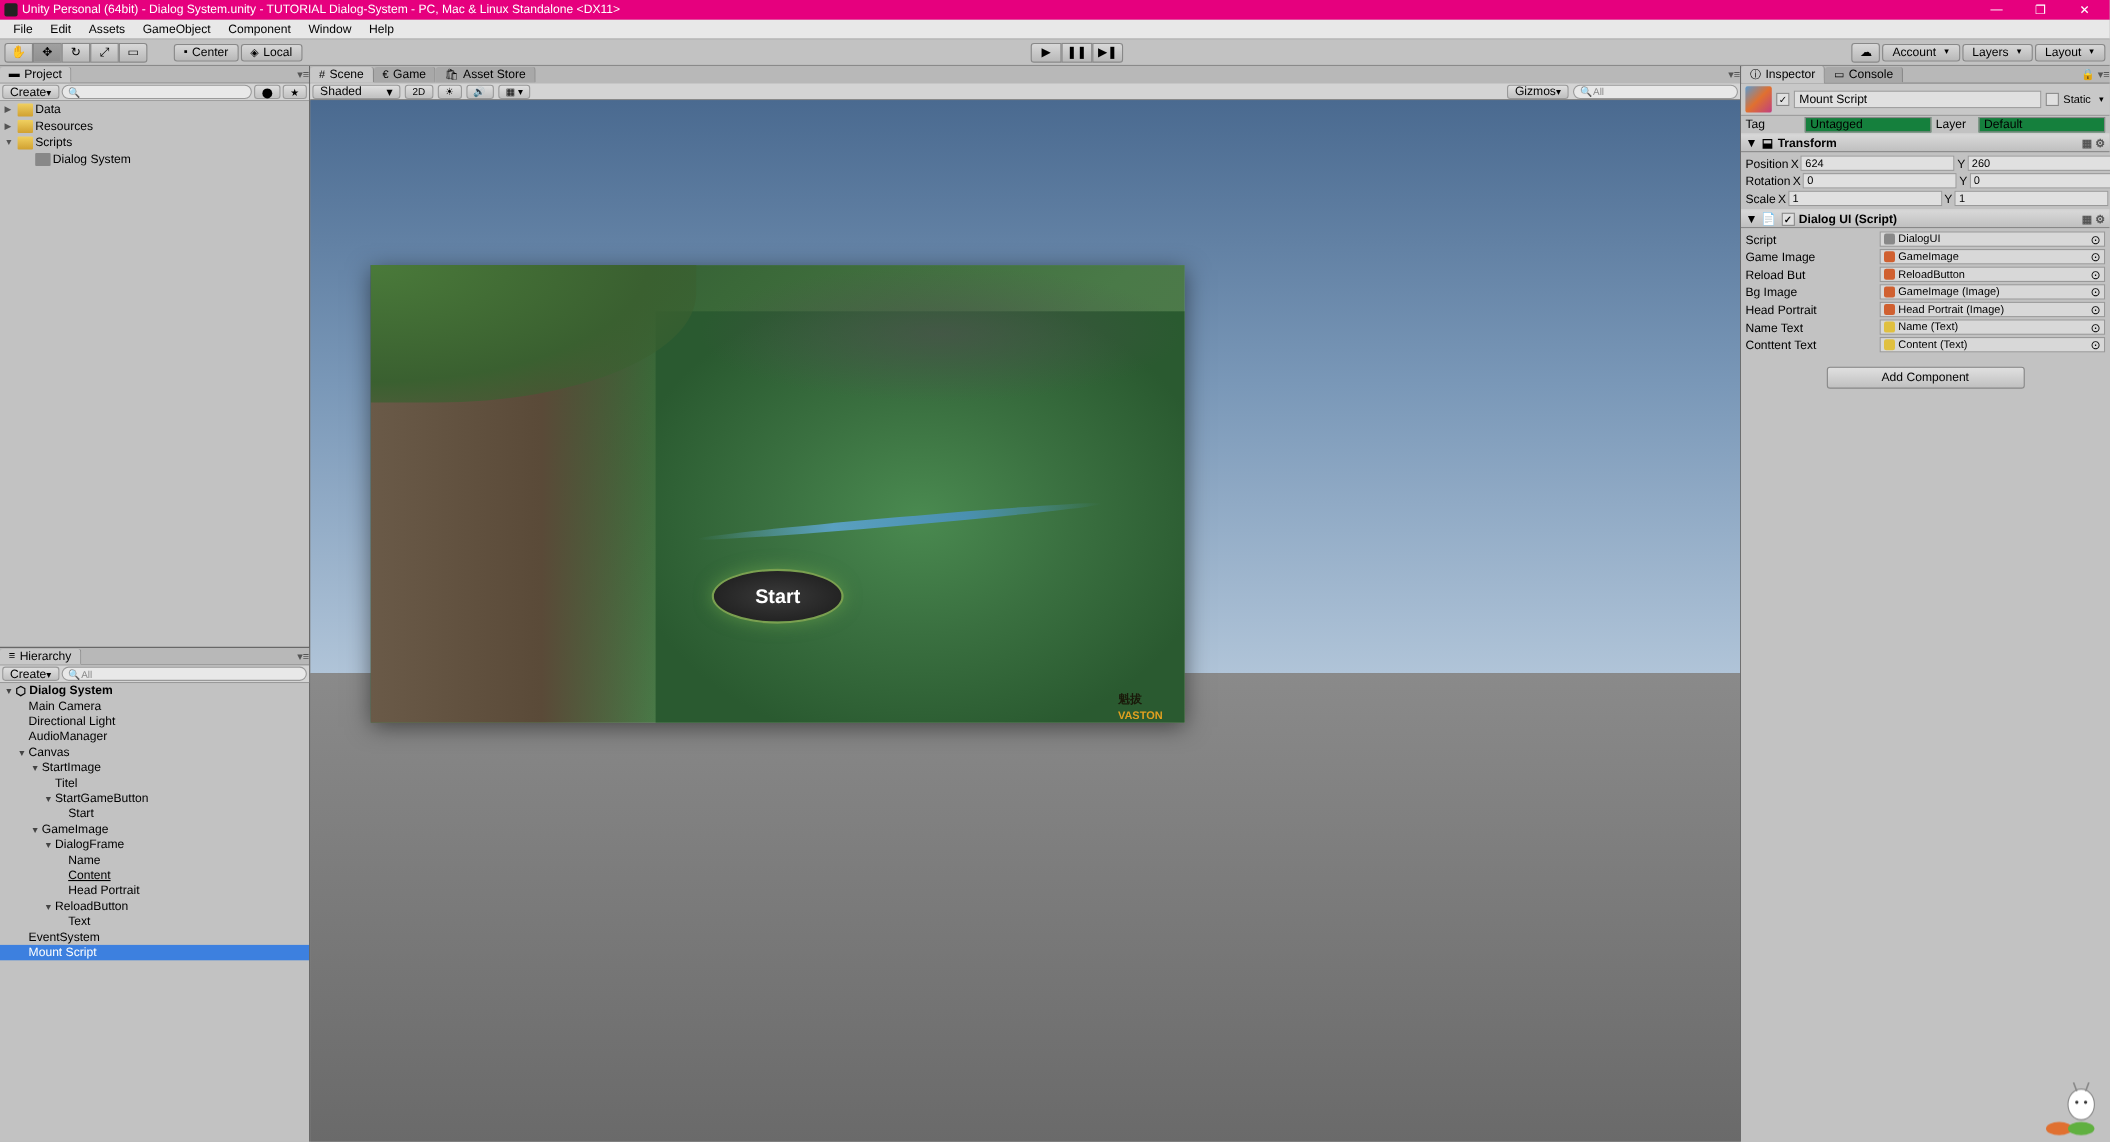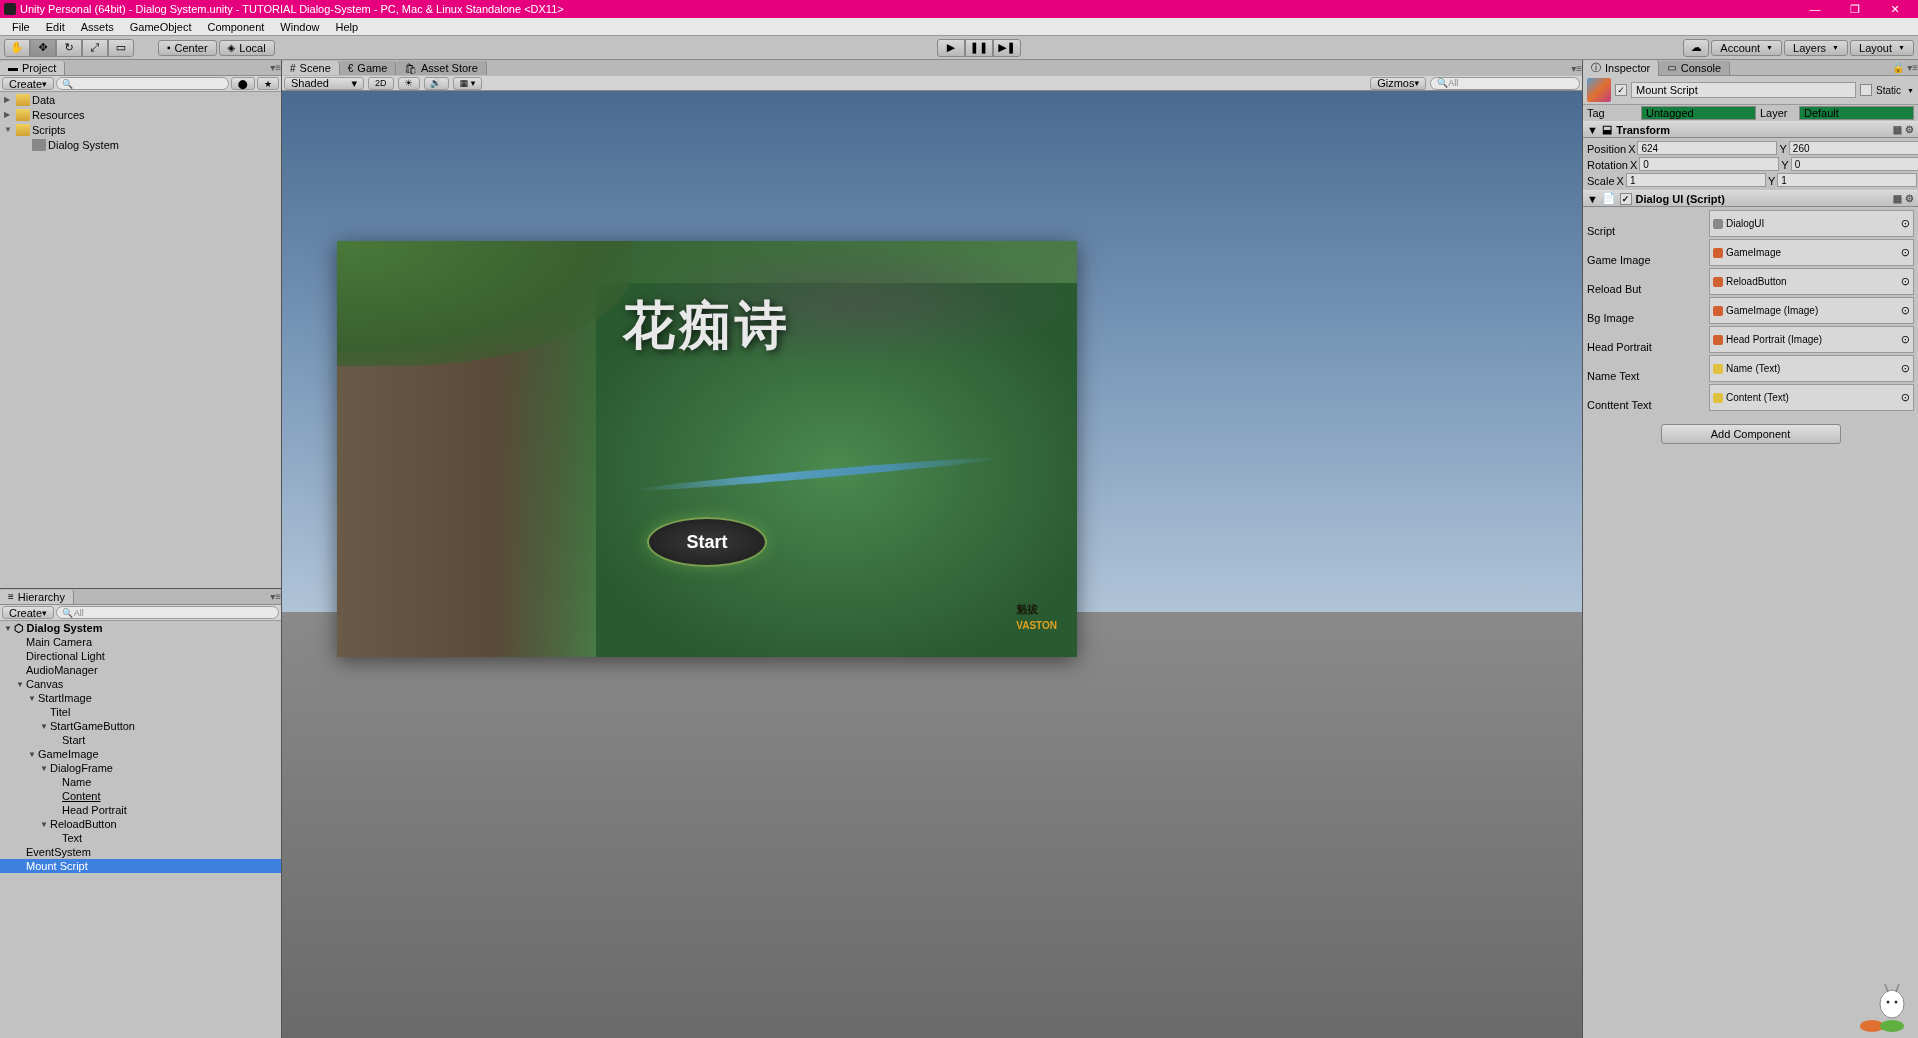--- a/index.html
+++ b/index.html
@@ -68,38 +68,38 @@
 .sky { position: absolute; top: 0; left: 0; right: 0; height: 55%; background: linear-gradient(180deg, #4a6a90 0%, #7a98b8 50%, #b0c4d8 100%); }
 .ground { position: absolute; bottom: 0; left: 0; right: 0; height: 45%; background: linear-gradient(180deg, #8a8a8a 0%, #6a6a6a 100%); }
 .game-canvas { position: absolute; left: 55px; top: 150px; width: 740px; height: 416px; background: linear-gradient(135deg, #2a5030 0%, #3a6838 30%, #4a7a48 60%, #587850 100%); box-shadow: 0 4px 20px rgba(0,0,0,0.5); overflow: hidden; }
 .cliff { position: absolute; left: 0; top: 0; width: 35%; height: 100%; background: linear-gradient(90deg, #6a5a48 0%, #5a4a38 60%, transparent 100%); }
 .cliff-top { position: absolute; left: 0; top: 0; width: 40%; height: 30%; background: radial-gradient(ellipse at top left, #4a7a3a 0%, #3a6030 60%, transparent 100%); border-radius: 0 0 80% 0; }
 .valley { position: absolute; right: 0; top: 10%; width: 65%; height: 90%; background: radial-gradient(ellipse at center, #4a8a50 0%, #3a7040 40%, #2a5a30 80%); }
 .river { position: absolute; left: 40%; top: 55%; width: 50%; height: 8px; background: linear-gradient(90deg, transparent, #5aa0c0, #4a90b0, transparent); border-radius: 50%; transform: rotate(-5deg); }
 .clouds { position: absolute; top: 0; right: 0; width: 60%; height: 30%; background: radial-gradient(ellipse, rgba(80,80,80,0.6), transparent 70%); }
 .game-title { position: absolute; top: 50px; left: 50%; transform: translateX(-50%); font-size: 52px; font-weight: bold; color: #e8e8e8; text-shadow: 2px 2px 8px rgba(0,0,0,0.8); font-family: 'SimHei', sans-serif; letter-spacing: 4px; }
 .start-btn-game { position: absolute; bottom: 90px; left: 50%; transform: translateX(-50%); background: radial-gradient(ellipse, #3a3a3a, #1a1a1a); border: 2px solid #7aa050; border-radius: 50%; width: 120px; height: 50px; display: flex; align-items: center; justify-content: center; color: white; font-size: 18px; font-weight: bold; cursor: pointer; box-shadow: 0 0 15px rgba(120,180,80,0.5); }
-.logo-corner { position: absolute; bottom: 26px; right: 20px; font-size: 28px; font-weight: bold; color: #1a1a0a; font-family: 'SimHei', sans-serif; }
+.logo-corner { position: absolute; bottom: 0; right: 20px; font-size: 28px; font-weight: bold; color: #1a1a0a; font-family: 'SimHei', sans-serif; }
 .logo-sub { font-size: 10px; color: #e0a020; display: block; text-align: right; }
 
 
 .inspector-content { flex: 1; overflow: auto; background: #c2c2c2; }
 .insp-header { display: flex; align-items: center; padding: 2px 4px; gap: 4px; background: #c8c8c8; border-bottom: 1px solid #999; }
 .cube-icon { width: 24px; height: 24px; background: linear-gradient(135deg,#5a9ad0,#e07030,#c04080); border-radius: 2px; }
 .insp-name { flex: 1; background: #e0e0e0; border: 1px solid #999; padding: 1px 4px; font-size: 11px; }
 .insp-row { display: flex; align-items: center; padding: 1px 4px; gap: 4px; font-size: 10px; }
 .insp-label { width: 50px; }
 .insp-field { flex: 1; background: #15803d; border: 1px solid #888; padding: 0 4px; font-size: 10px; height: 14px; }
 .component-header { background: linear-gradient(#d8d8d8,#c0c0c0); border-top: 1px solid #ddd; border-bottom: 1px solid #888; padding: 1px 4px; display: flex; align-items: center; gap: 4px; font-size: 11px; font-weight: bold; }
 .comp-body { padding: 2px 4px; }
 .vec-row { display: flex; align-items: flex-end; gap: 2px; font-size: 10px; padding: 1px 0; }
 .vec-label { width: 120px; }
 .vec-axis { width: 12px; text-align: right; }
 .vec-input { flex: 1; background: #e0e0e0; border: 1px solid #999; padding: 0 3px; height: 14px; font-size: 10px; }
-.ref-field { flex: 1; background: #d8d8d8; border: 1px solid #999; padding: 0 3px; height: 27px; font-size: 10px; display: flex; align-items: center; gap: 3px; }
+.ref-field { flex: 1; background: #d8d8d8; border: 1px solid #999; padding: 0 3px; height: 14px; font-size: 10px; display: flex; align-items: center; gap: 3px; }
 .ref-icon { width: 10px; height: 10px; border-radius: 2px; }
 .add-comp-btn { display: block; margin: 10px auto; width: 180px; background: linear-gradient(#e0e0e0,#c0c0c0); border: 1px solid #888; border-radius: 3px; padding: 3px; text-align: center; cursor: pointer; font-size: 11px; }
 
 .checkbox { width: 12px; height: 12px; border: 1px solid #888; background: #e0e0e0; display: inline-flex; align-items: center; justify-content: center; font-size: 9px; }
 .dropdown-arrow { font-size: 7px; margin-left: 2px; }
 .gear-small { font-size: 10px; margin-left: auto; color: #555; }
 .mascot { position: fixed; bottom: 4px; right: 8px; width: 60px; height: 50px; }
 </style>
 </head>
 <body>
@@ -309,21 +309,20 @@
     </div>
     <div class="scene-view">
       <div class="sky"></div>
       <div class="ground"></div>
       <div class="game-canvas">
         <div class="valley"></div>
         <div class="clouds"></div>
         <div class="cliff"></div>
         <div class="cliff-top"></div>
         <div class="river"></div>
-        <div class="game-title">花痴诗</div>
         <div class="start-btn-game">Start</div>
         <div class="logo-corner">
           <span>魁拔</span>
           <span class="logo-sub">VASTON</span>
         </div>
       </div>
     </div>
   </div>
 
   <div class="right-col">

